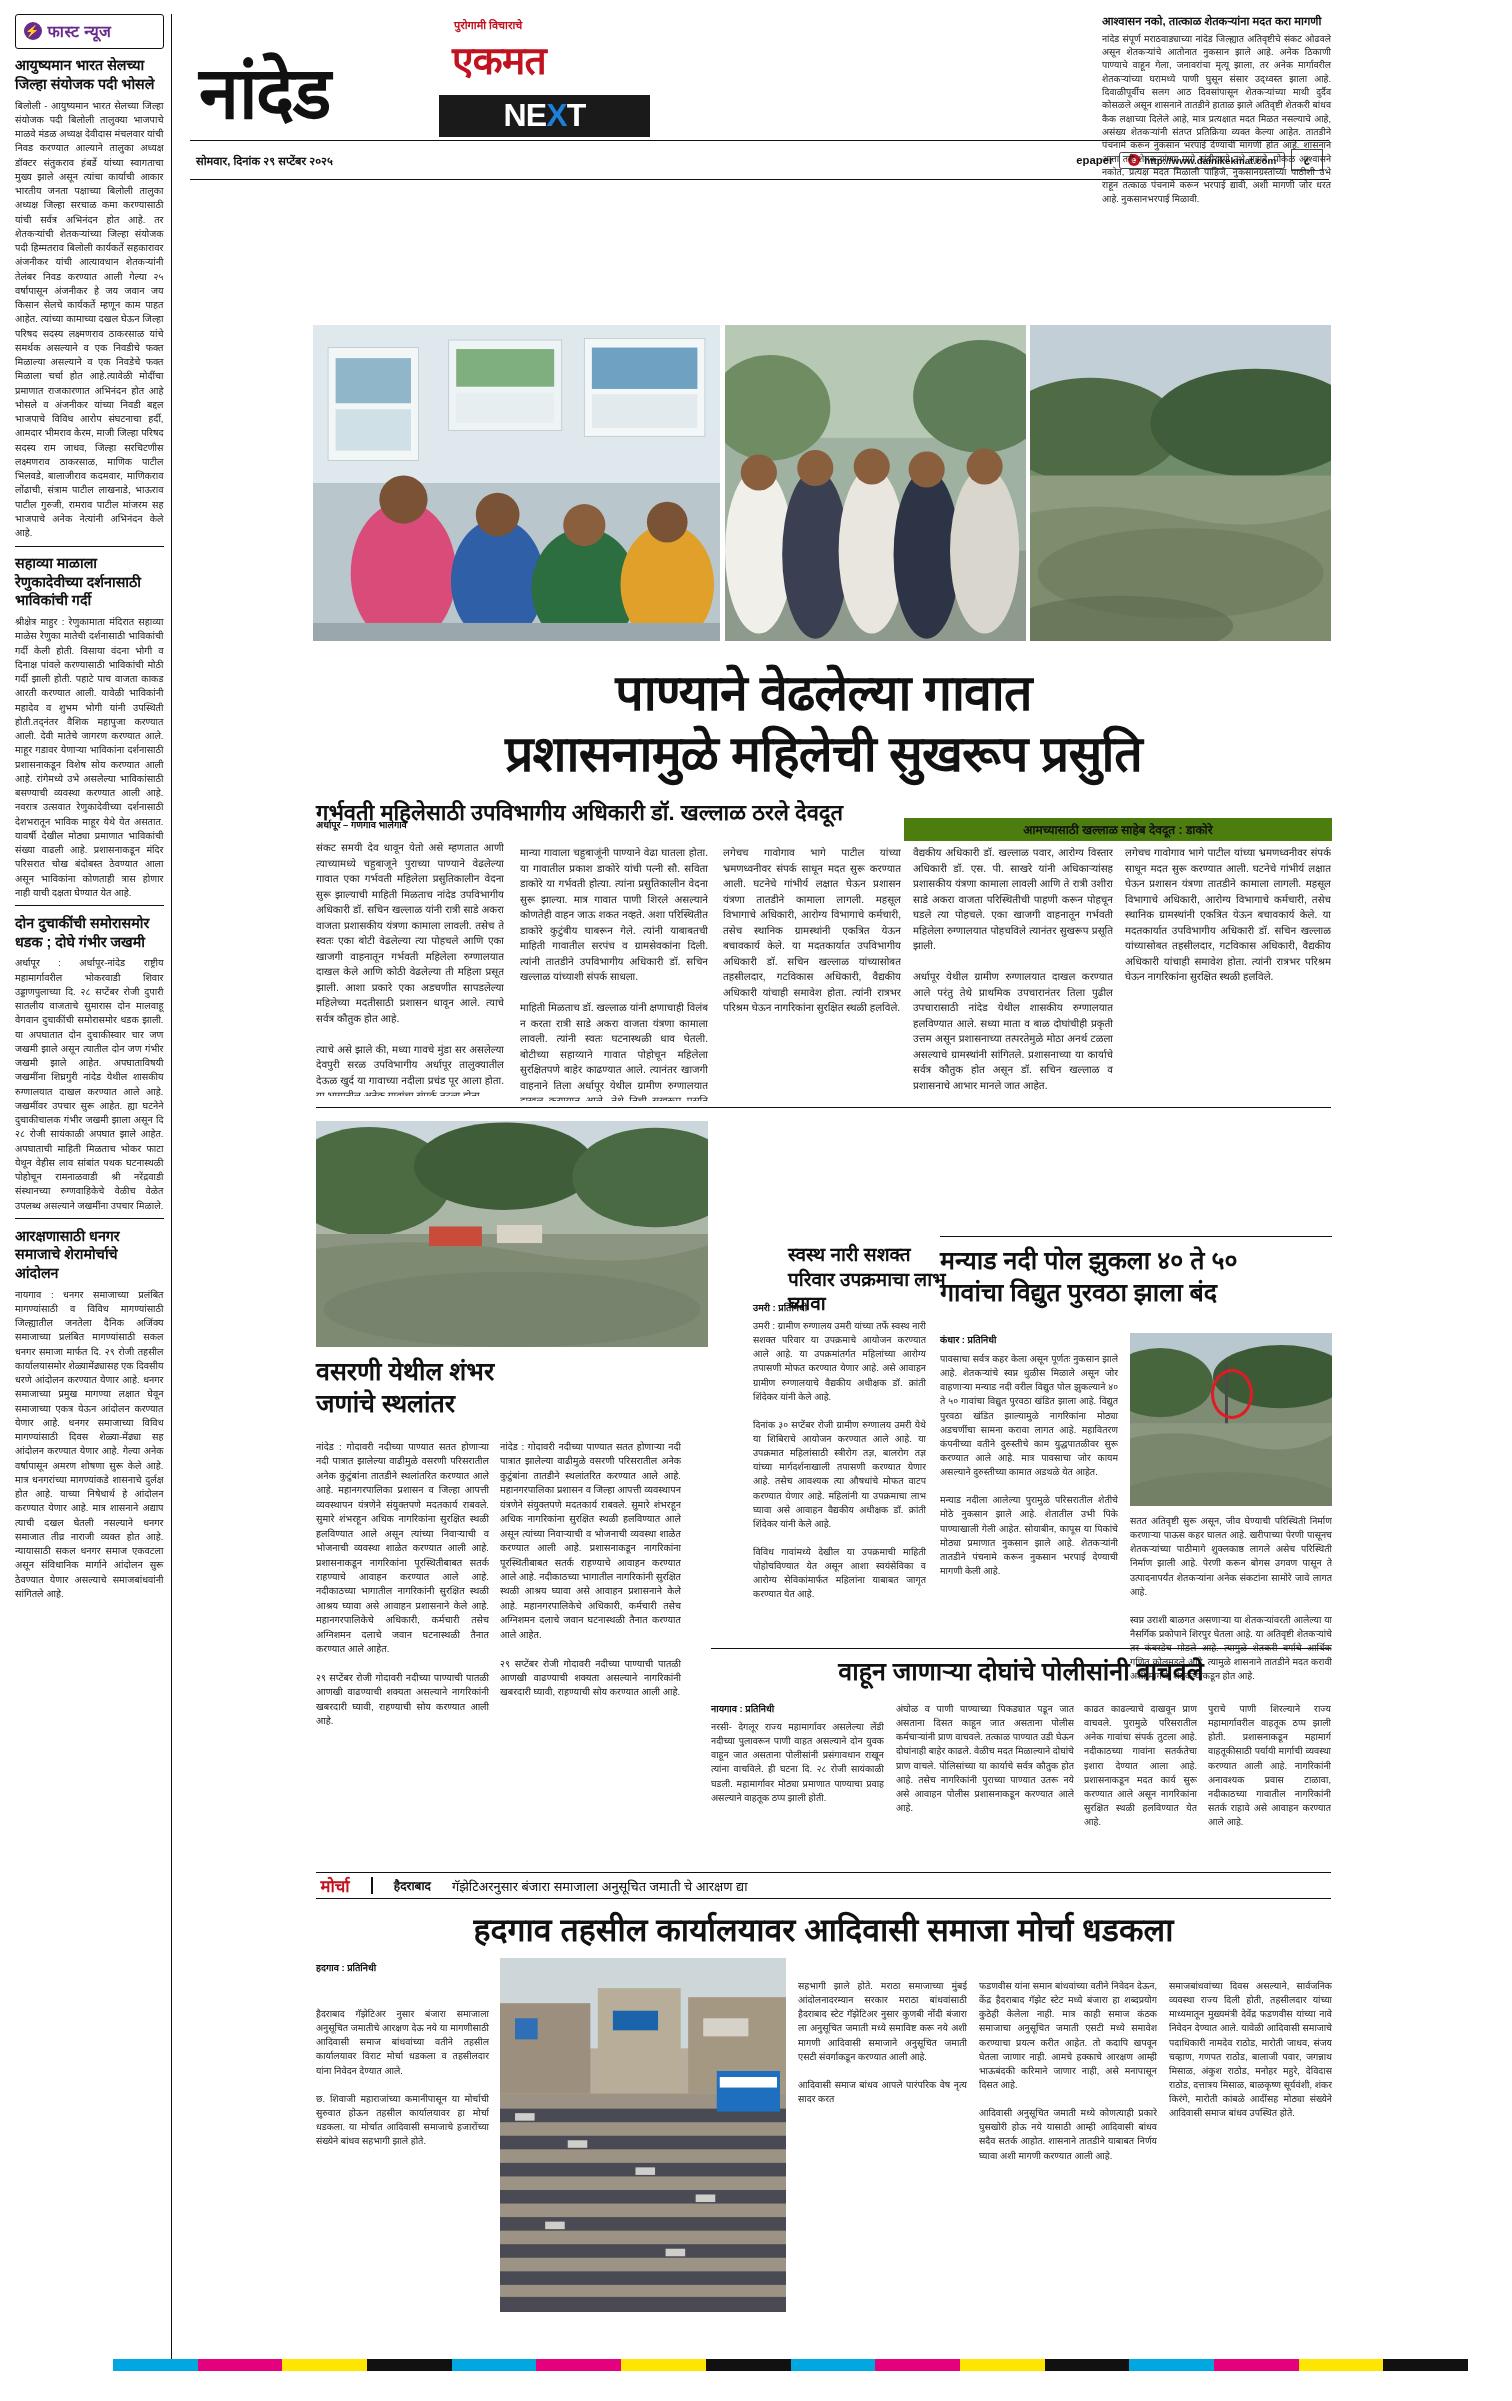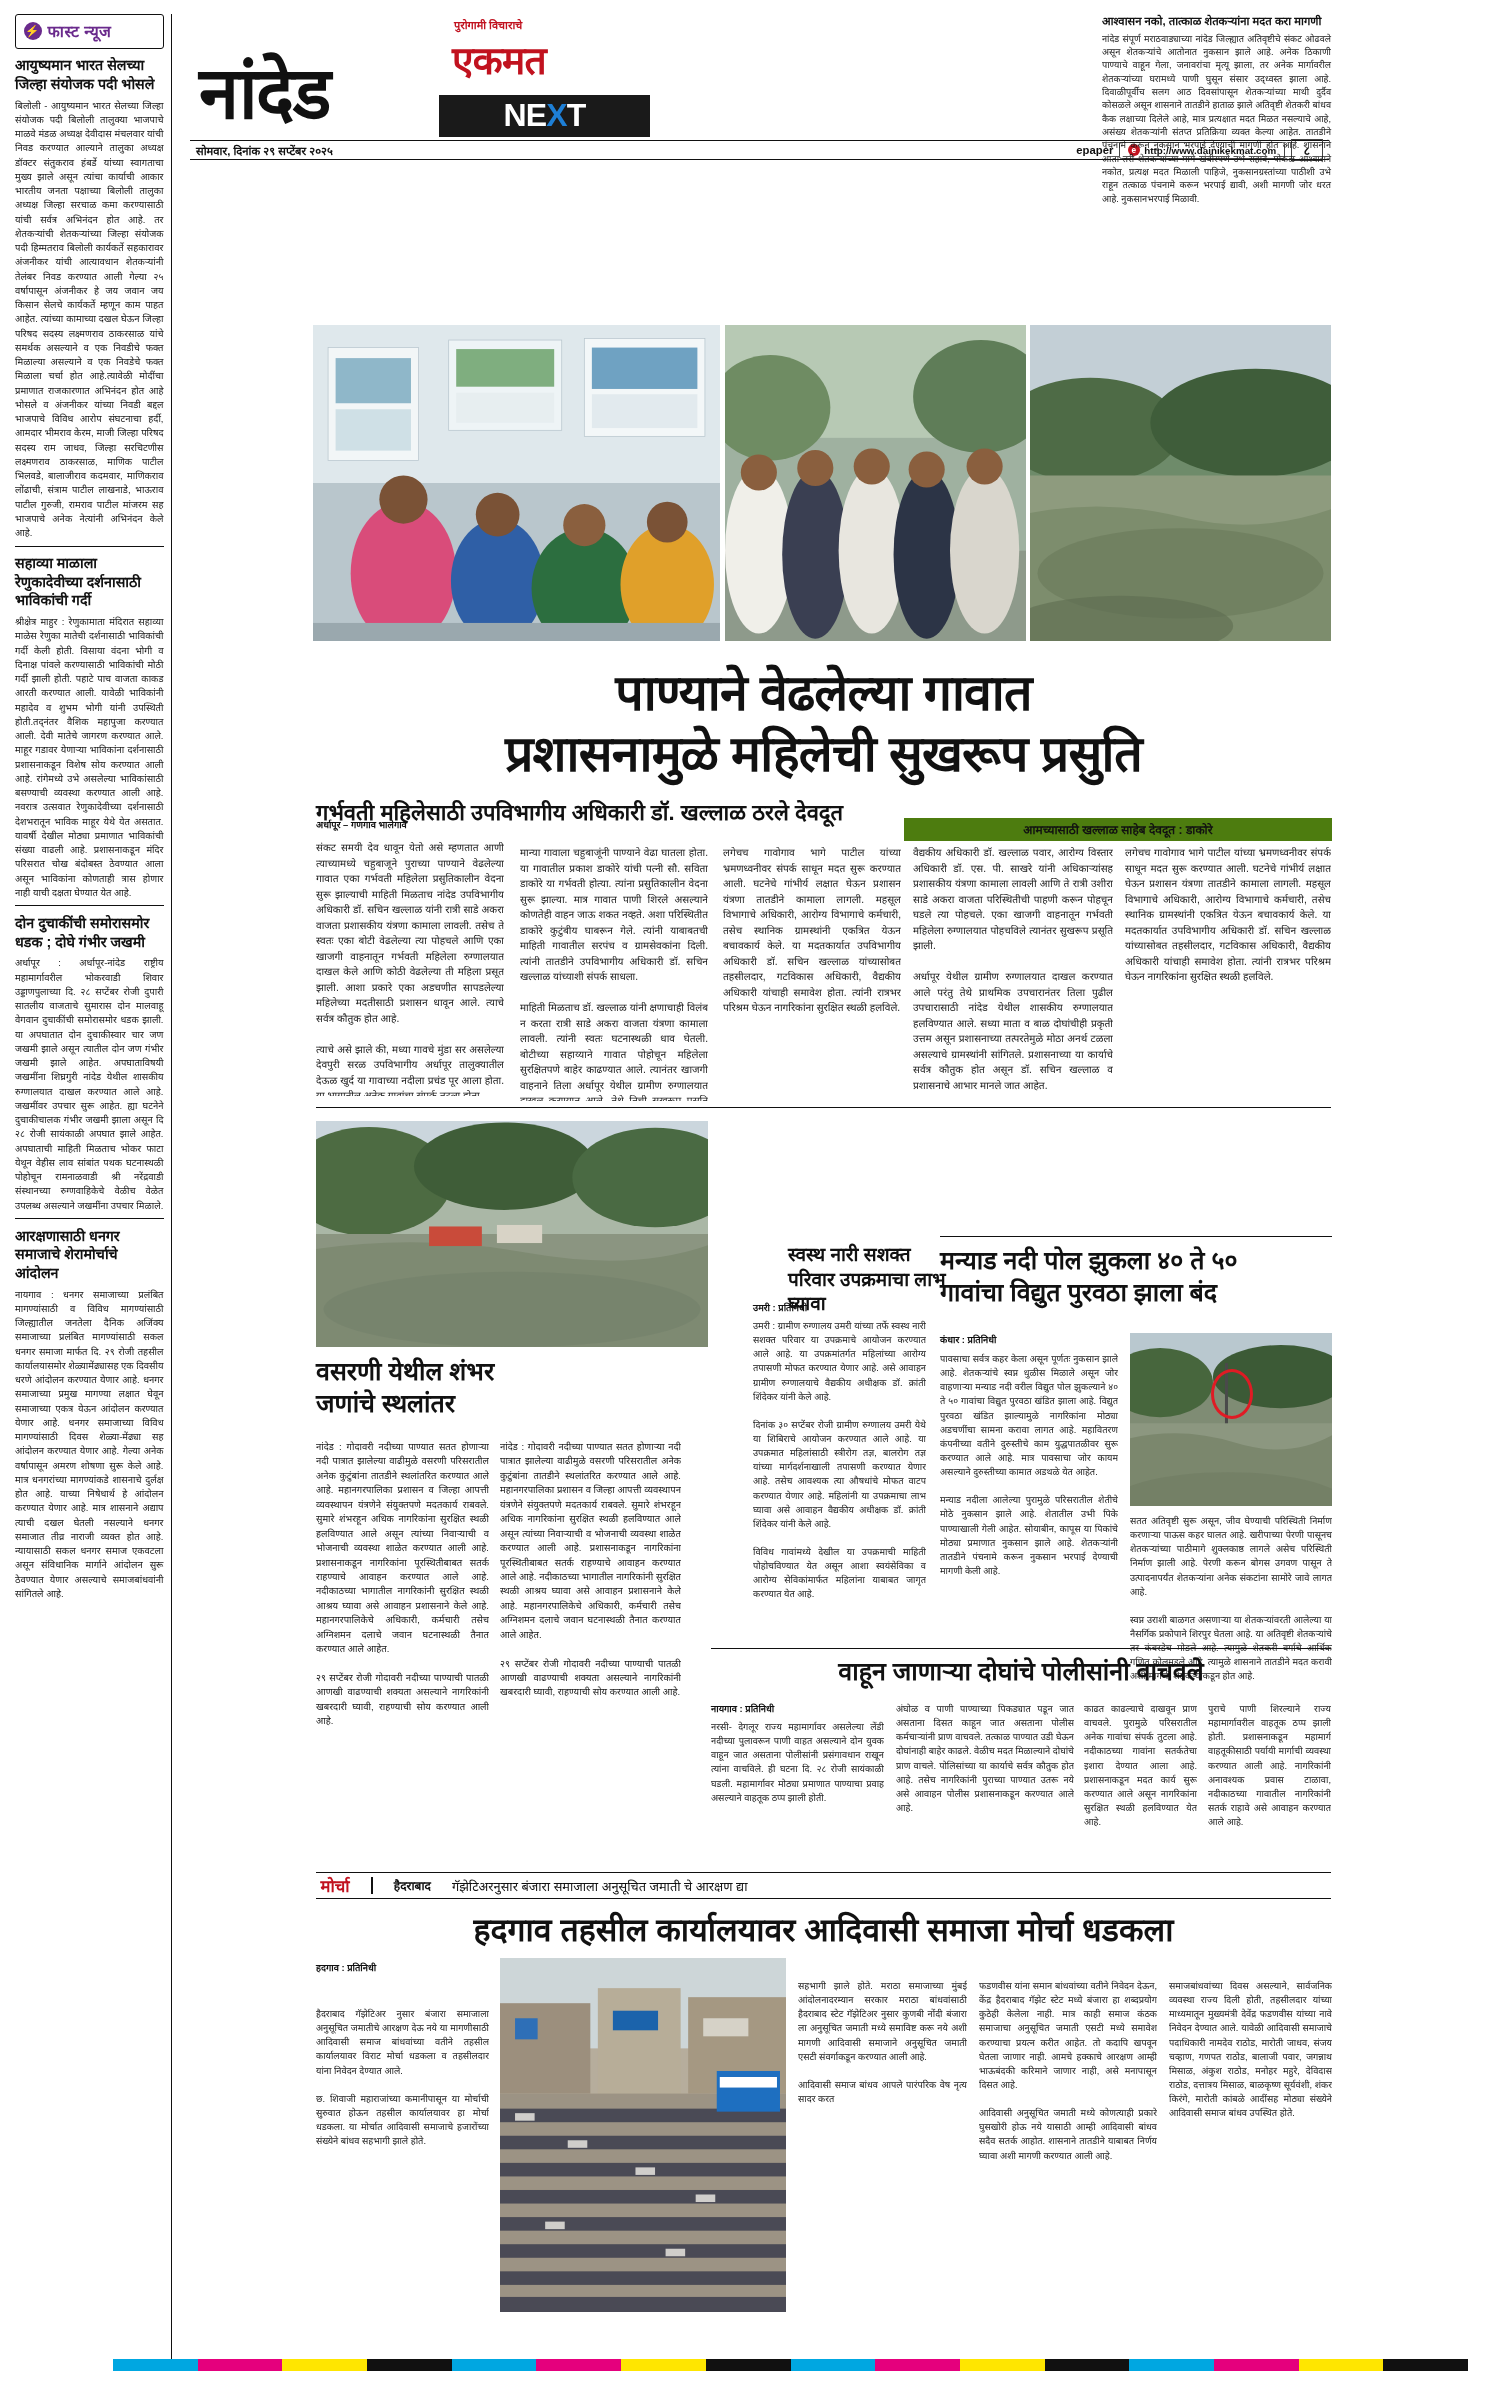--- a/index.html
+++ b/index.html
@@ -50,21 +50,21 @@
     position:absolute; left:9px; top:27px; font-size:72px; font-weight:bold; color:#111;
     letter-spacing:-1.5px;
   }
   .next-box {
     position:absolute; left:249px; top:81px; width:211px; height:42px; background:#1a1a1a;
     display:flex; align-items:center; justify-content:center;
   }
   .next-box .nx { font-size:32px; font-weight:bold; color:#fff; letter-spacing:-0.8px; }
   .next-box .xmark { color:#1e7fd6; }
   .dateline-bar {
-    position:absolute; left:190px; top:140px; width:1139px; height:20px;
+    position:absolute; left:190px; top:140px; width:1139px; height:40px;
     border-top:1.5px solid #111; border-bottom:1.5px solid #111;
     display:flex; align-items:center; justify-content:space-between; padding:0 6px;
     font-size:11.3px; font-weight:bold;
   }
   .dateline-right { display:flex; align-items:center; gap:6px; }
   .epaper-pill {
     border:0.8px solid #444; border-radius:2.3px; padding:1.5px 7.5px; font-size:9.8px;
     display:flex; align-items:center; gap:4.5px; background:#fff;
   }
   .epaper-pill .dot { width:12px;height:12px;border-radius:50%;background:#c1121f;color:#fff;

